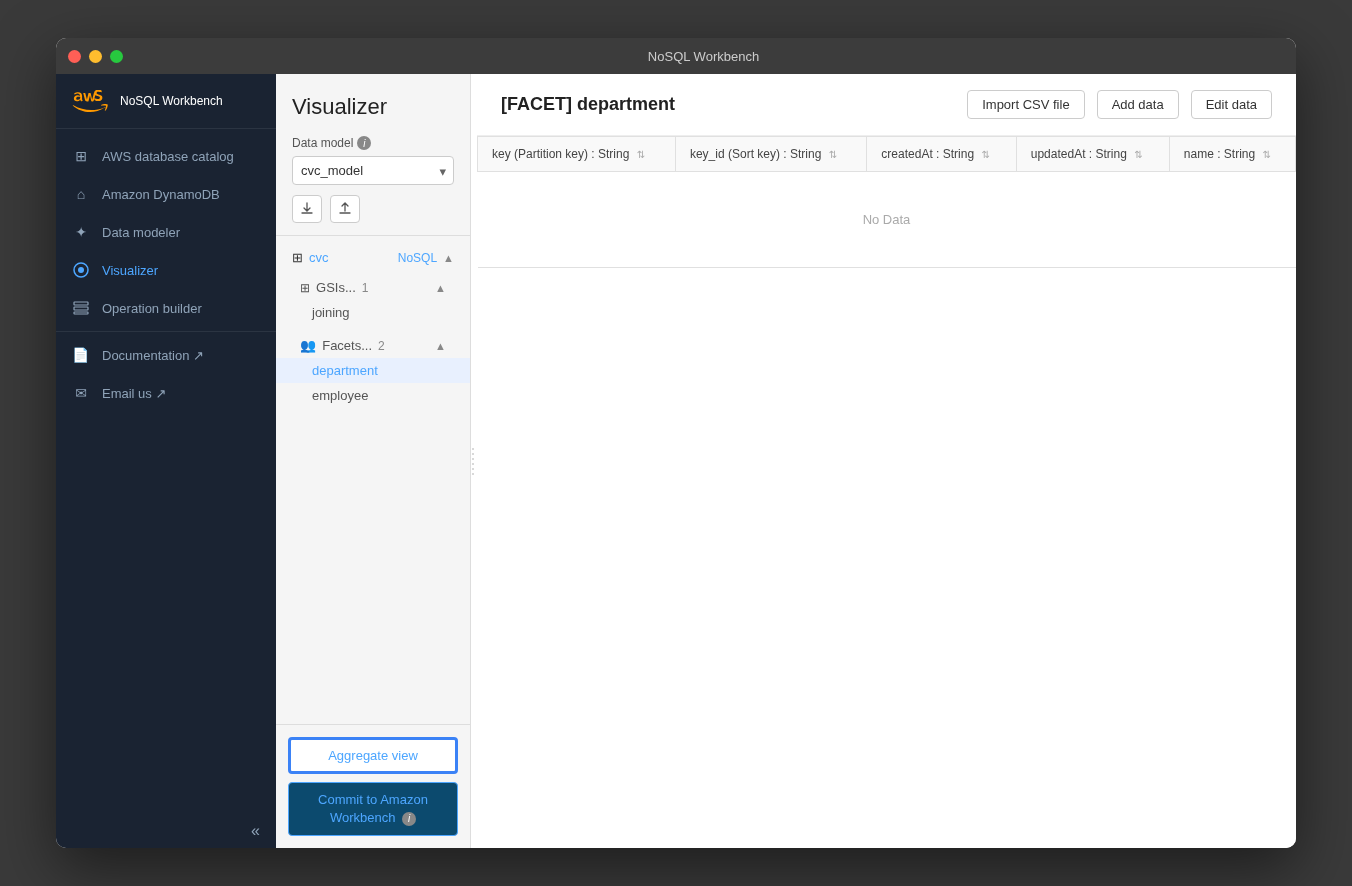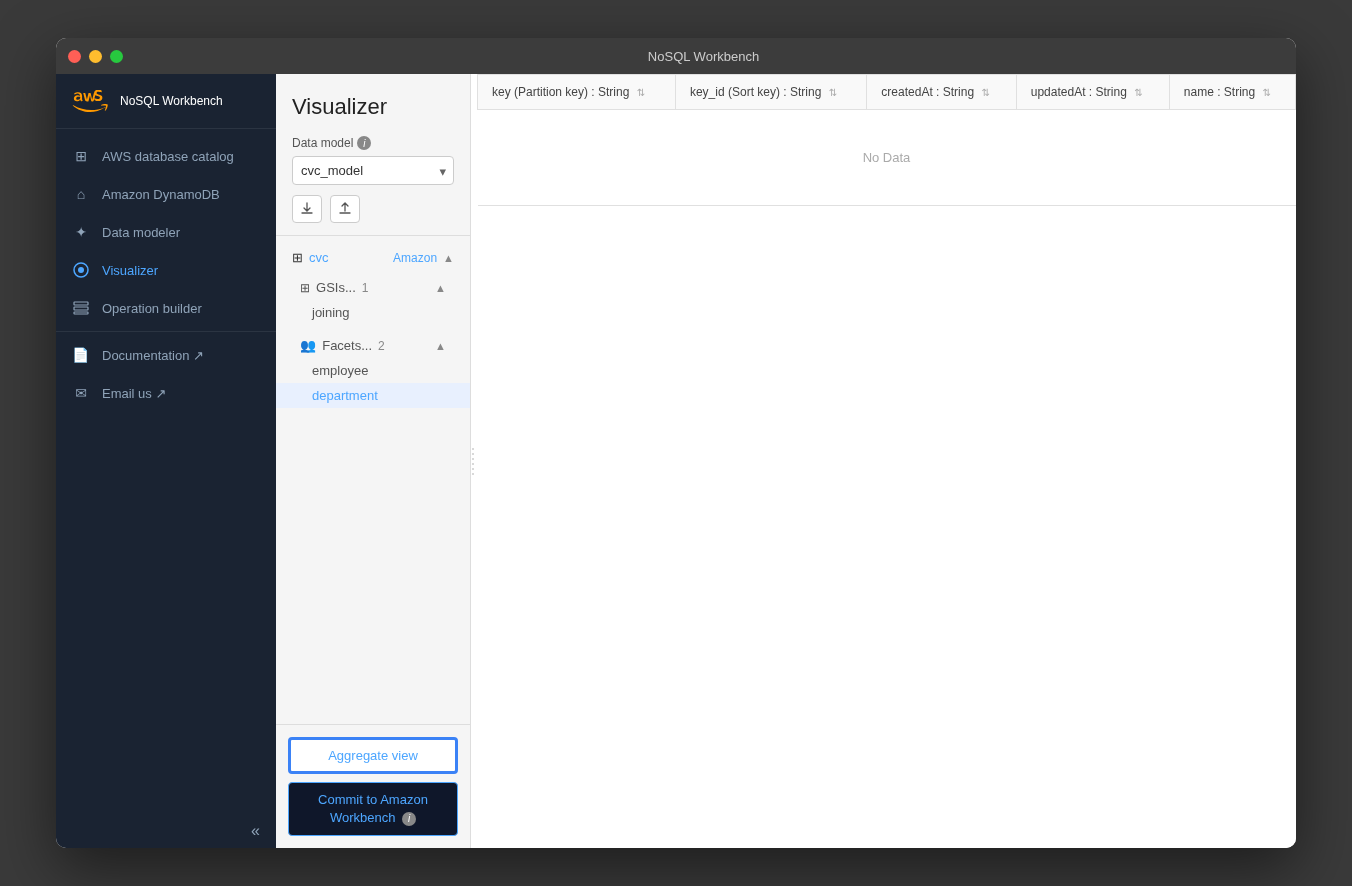--- a/index.html
+++ b/index.html
@@ -278,21 +278,21 @@
       color: #4da6ff;
       font-size: 13px;
       cursor: pointer;
       text-align: center;
     }
     .btn-commit {
       width: 100%;
       padding: 8px;
       border: 1px solid #4da6ff;
       border-radius: 4px;
-      background: #0f172a;
+      background: #0c4a6e;
       color: #4da6ff;
       font-size: 13px;
       cursor: pointer;
       text-align: center;
       line-height: 1.4;
     }
     .commit-info-icon {
       display: inline-flex;
       align-items: center;
       justify-content: center;
@@ -512,21 +512,21 @@
               </svg>
             </button>
           </div>
         </div>
 
         <div class="tree-area">
 
           <div class="tree-table-item">
             <span style="font-size:13px;">⊞</span>
             <span class="tree-table-name">cvc</span>
-            <button class="tree-update-btn">Amazon</button>
+            <button class="tree-update-btn">NoSQL</button>
             <span style="color:#888; font-size:11px;">▲</span>
           </div>
 
           <div class="tree-section">
             <div class="tree-section-header">
               <span style="font-size:12px;">⊞</span>
               <span>GSIs...</span>
               <span class="tree-section-count">1</span>
               <span class="tree-chevron">▲</span>
             </div>
@@ -535,25 +535,25 @@
             </div>
           </div>
 
           <div class="tree-section">
             <div class="tree-section-header">
               <span style="font-size:13px;">👥</span>
               <span>Facets...</span>
               <span class="tree-section-count">2</span>
               <span class="tree-chevron">▲</span>
             </div>
+            <div class="tree-item active">
+              <span>department</span>
+            </div>
             <div class="tree-item">
               <span>employee</span>
-            </div>
-            <div class="tree-item active">
-              <span>department</span>
             </div>
           </div>
         </div>
 
         <div class="left-panel-actions">
           <button class="btn-outline">Aggregate view</button>
           <button class="btn-commit">
             <span>Commit to Amazon</span>
             <br>
             <span>Workbench</span>
@@ -567,20 +567,26 @@
           <div class="drag-dot"></div>
           <div class="drag-dot"></div>
           <div class="drag-dot"></div>
           <div class="drag-dot"></div>
           <div class="drag-dot"></div>
           <div class="drag-dot"></div>
         </div>
       </div>
 
       <div class="main-content">
+        <div class="content-header">
+          <div class="content-title">[FACET] department</div>
+          <button class="btn-header">Import CSV file</button>
+          <button class="btn-header">Add data</button>
+          <button class="btn-header">Edit data</button>
+        </div>
 
         <div class="data-table-area">
           <table class="data-table">
             <thead>
               <tr>
                 <th>
                   key (Partition key) : String
                   <span class="sort-icon">⇅</span>
                 </th>
                 <th>

